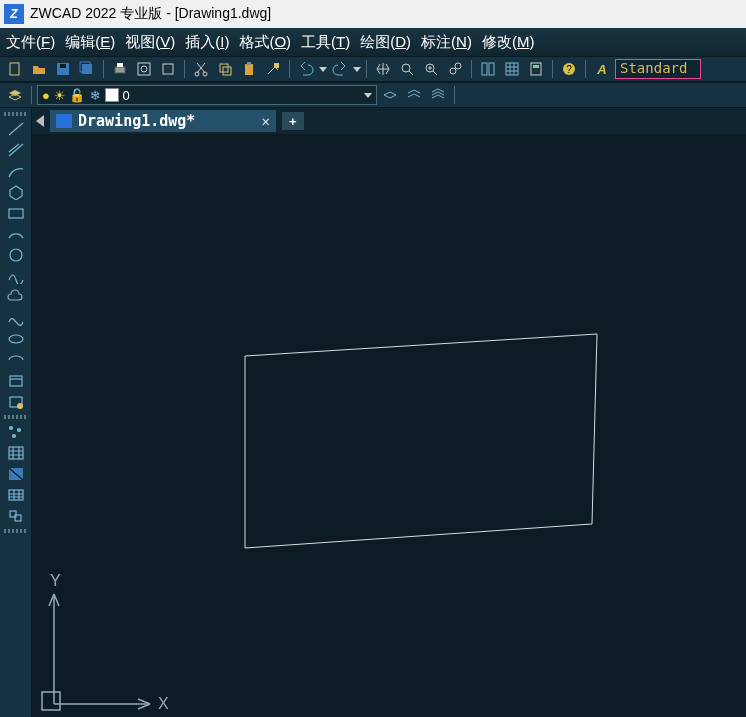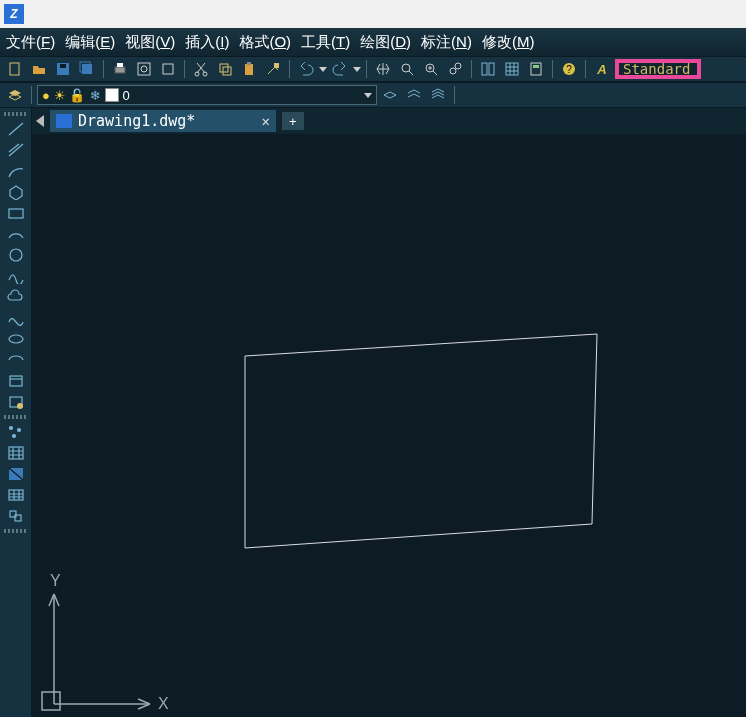--- a/index.html
+++ b/index.html
@@ -77,26 +77,26 @@
     border: 1px solid #4a6a78;
     display: flex; align-items: center;
     padding: 0 4px; gap: 4px;
     color: #fff;
   }
   .layer-combo.wide { width: 340px; justify-content: space-between;}
   .part-combo { width: 120px; }
   .style-combo {
     height: 20px; width: 86px;
     background: #0f2630;
-    border: 4px solid #ec4899;
+    border: 1px solid #ec4899;
     color: #d8b860;
     font-family: monospace;
     font-size: 14px;
     padding: 0 4px;
-    display: flex; align-items: center;
+    display: flex; 
   }
   .dropdown-arrow {
     width:0;height:0;border-left:4px solid transparent;
     border-right:4px solid transparent;border-top:5px solid #ccc;
   }
   
   .workspace {
     position: absolute;
     top: 108px; left: 0; right: 0; bottom: 0;
     display: flex;
@@ -123,21 +123,21 @@
   .canvas-area {
     flex: 1;
     position: relative;
     background: #0d1c24;
   }
   
   .doc-tabbar {
     height: 26px;
     background: #0f2630;
     display: flex; align-items: center;
-    padding: 0 4px; gap: 6px;
+    padding: 0 4px; gap: 6px; font-weight: bold;
   }
   .dtab-tri {
     width:0;height:0;
     border-top:6px solid transparent;
     border-bottom:6px solid transparent;
     border-right:8px solid #bbb;
     cursor:pointer;
   }
   .doc-tab {
     height: 22px;
@@ -162,20 +162,21 @@
     position:absolute; top:26px; left:0; right:0; bottom:0;
     background:#0d1c24;
   }
   .view3d svg { width:100%; height:100%; }
 </style>
 </head>
 <body>
 
 <div class="title-bar">
   <span class="app-icon">Z</span>
+  <span>ZWCAD 2022 专业版 - [Drawing1.dwg]</span>
 </div>
 
 <div class="menu-bar">
   <span class="menu-item"><span>文件</span>(<u>F</u>)</span>
   <span class="menu-item"><span>编辑</span>(<u>E</u>)</span>
   <span class="menu-item"><span>视图</span>(<u>V</u>)</span>
   <span class="menu-item"><span>插入</span>(<u>I</u>)</span>
   <span class="menu-item"><span>格式</span>(<u>O</u>)</span>
   <span class="menu-item"><span>工具</span>(<u>T</u>)</span>
   <span class="menu-item"><span>绘图</span>(<u>D</u>)</span>

